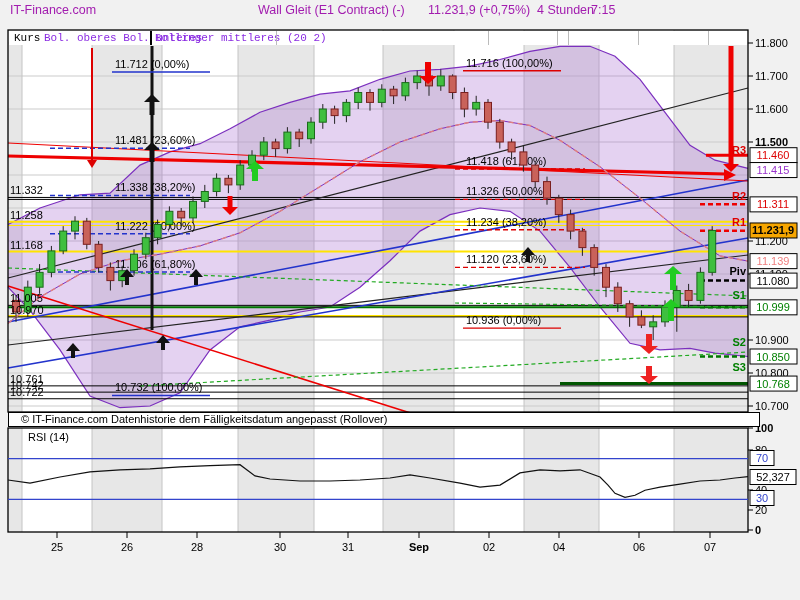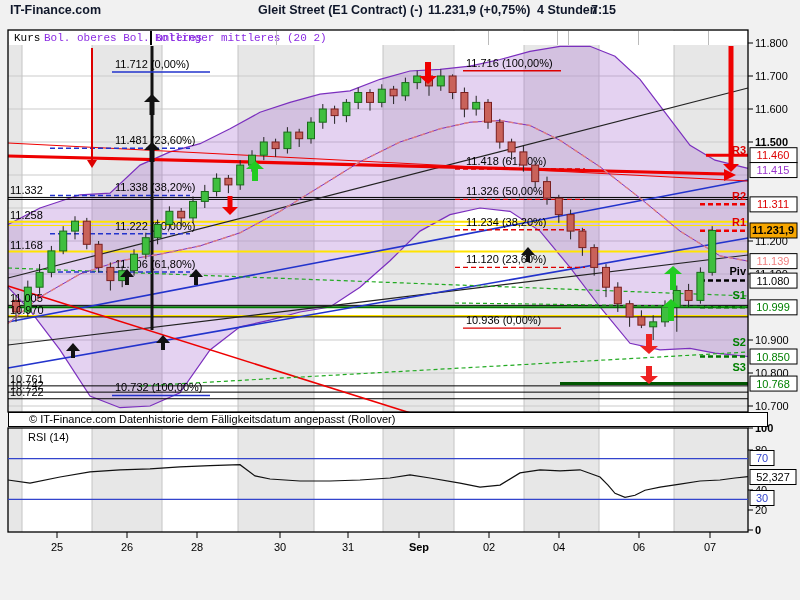--- a/index.html
+++ b/index.html
@@ -1,25 +1,25 @@
 <!DOCTYPE html>
 <html><head>
 <meta charset="utf-8">
 <style>
   html,body{margin:0;padding:0;}
   .stage{position:relative;width:800px;height:600px;background:#F1F1F1;overflow:hidden;
          font-family:"Liberation Sans",sans-serif;}
-  .hdr{position:absolute;top:3px;height:16px;font-size:12.5px;font-weight:bold;color:#0f172a;white-space:nowrap;}
+  .hdr{position:absolute;top:3px;height:16px;font-size:12.5px;font-weight:normal;color:#a21caf;white-space:nowrap;}
   #chart{position:absolute;left:0;top:0;}
   svg text{font-family:"Liberation Sans",sans-serif;font-size:11px;}
   .legend-bg{position:absolute;left:9px;top:31px;width:738px;height:14px;background:#fff;}
   .leg{position:absolute;top:0;font-size:11px;white-space:nowrap;line-height:14px;font-family:Liberation Mono, monospace;}
   .vdiv{position:absolute;top:0;width:0;height:14px;}
   .footerbox{position:absolute;left:8px;top:412px;width:738px;height:13px;background:#fff;
-             border:1px solid #000;font-size:11px;line-height:13px;color:#000;padding-left:20px;white-space:nowrap;}
+             border:1px solid #000;font-size:11px;line-height:13px;color:#000;padding-left:12px;white-space:nowrap;}
   .rsilab{position:absolute;left:13px;top:431px;font-size:11px;color:#000;margin-left:15px;}
 </style>
 </head>
 <body>
 
 <div class="stage">
   <svg id="chart" width="800" height="600">
       <rect x="8" y="30" width="740" height="382" fill="#fff"></rect>
       <rect x="8" y="428" width="740" height="104" fill="#fff"></rect>
       <rect x="8" y="30" width="14" height="382" fill="#E7E7E7"></rect>
@@ -366,21 +366,21 @@
       <text x="489" y="551" fill="#000" text-anchor="middle" font-size="11">02</text>
       <line x1="559" y1="532" x2="559" y2="538" stroke="#000"></line>
       <text x="559" y="551" fill="#000" text-anchor="middle" font-size="11">04</text>
       <line x1="639" y1="532" x2="639" y2="538" stroke="#000"></line>
       <text x="639" y="551" fill="#000" text-anchor="middle" font-size="11">06</text>
       <line x1="710" y1="532" x2="710" y2="538" stroke="#000"></line>
       <text x="710" y="551" fill="#000" text-anchor="middle" font-size="11">07</text>
     </svg>
 
   <div class="hdr" style="left:10px;">IT-Finance.com</div>
-  <div class="hdr" style="left:258px;">Gleit Street (E1 Contract) (-)</div>
+  <div class="hdr" style="left:258px;">Wall Gleit (E1 Contract) (-)</div>
   <div class="hdr" style="left:428px;">11.231,9 (+0,75%)</div>
   <div class="hdr" style="left:537px;">4 Stunden</div>
   <div class="hdr" style="left:591px;">7:15</div>
 
   <div class="legend-bg">
     <span class="leg" style="left:5px;color:#000;">Kurs</span>
     <span class="leg" style="left:35px;color:#8A2BE2;">Bol. oberes Bol. unteres</span>
     <span class="vdiv" style="left:141px;border-left:2px solid #000;"></span>
     <span class="leg" style="left:146px;color:#8A2BE2;">Bollinger mittleres (20 2)</span>
     <span class="vdiv" style="left:267px;border-left:1px solid #BBB;"></span>

